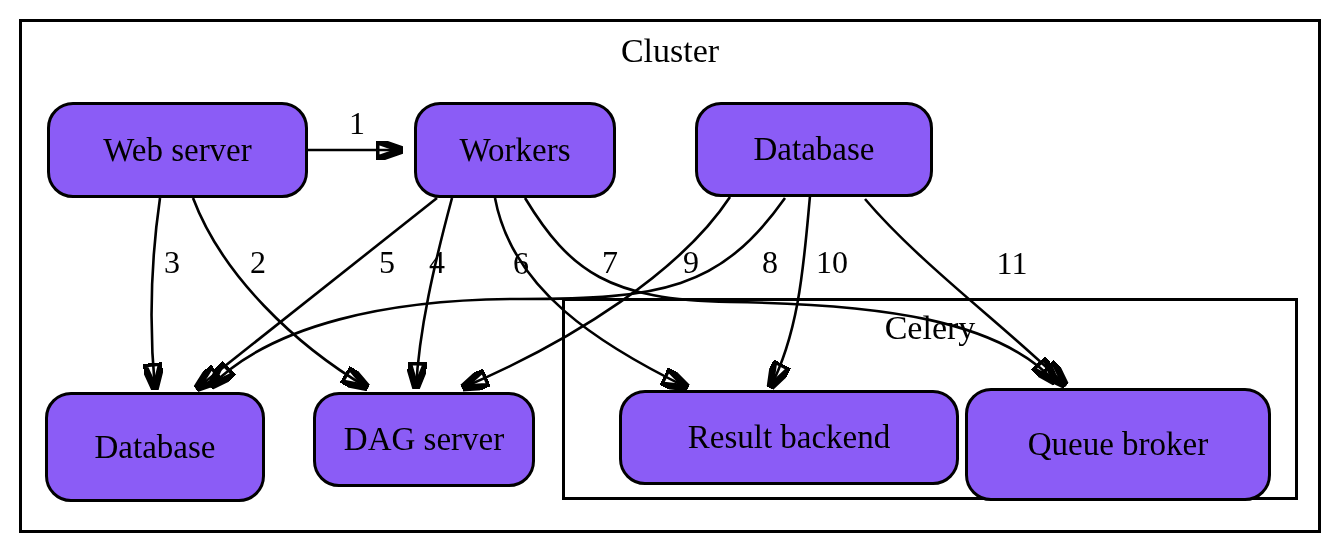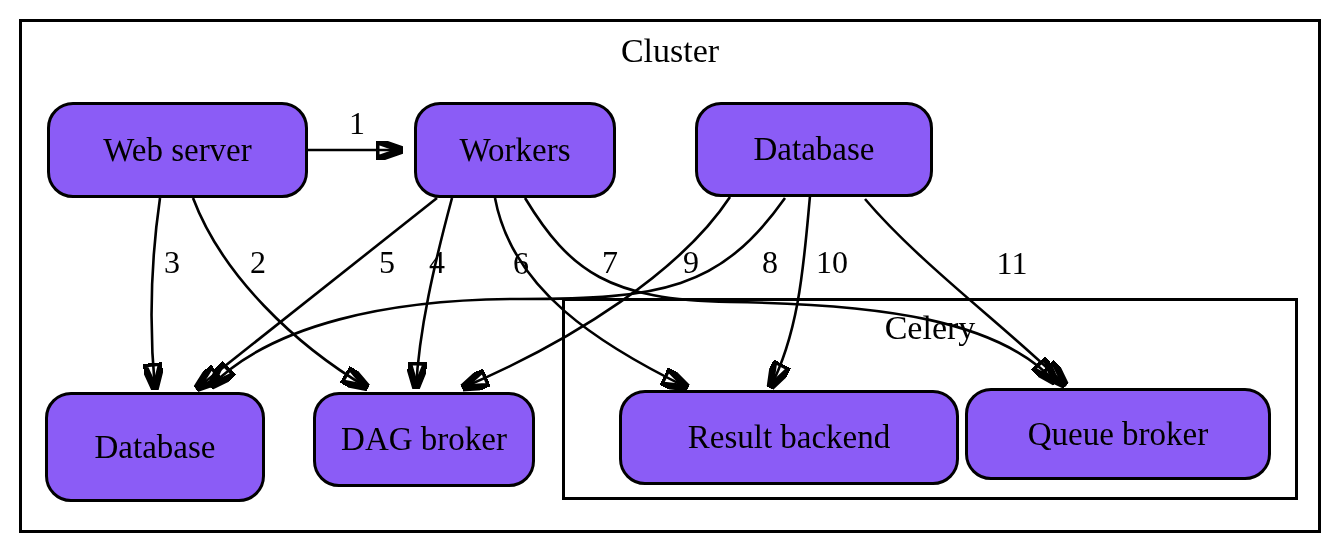--- a/index.html
+++ b/index.html
@@ -56,21 +56,21 @@
     white-space: nowrap;
     z-index: 3;
     text-align: center;
   }
   .node-web-server     { left: 47px;  top: 102px; width: 261px; height: 96px; }
   .node-workers        { left: 414px; top: 102px; width: 202px; height: 96px; }
   .node-scheduler      { left: 695px; top: 102px; width: 238px; height: 95px; }
   .node-database       { left: 45px;  top: 392px; width: 220px; height: 110px; }
   .node-dag-files      { left: 313px; top: 392px; width: 222px; height: 95px; }
   .node-result-backend { left: 583px; top: 390px; width: 340px; height: 95px; margin-left: 36px; }
-  .node-queue-broker   { left: 965px; top: 388px; width: 306px; height: 92px; }
+  .node-queue-broker   { left: 965px; top: 388px; width: 306px; height: 113px; }
   .edge-label {
     position: absolute;
     transform: translate(-50%, -50%);
     font-size: 32px;
     line-height: 34px;
     white-space: nowrap;
     z-index: 4;
   }
   .el-1  { left: 357px;  top: 123px; }
   .el-2  { left: 258px;  top: 262px; }
@@ -122,21 +122,21 @@
   <div class="node node-workers">
     <span>Workers</span>
   </div>
   <div class="node node-scheduler">
     <span>Database</span>
   </div>
   <div class="node node-database">
     <span>Database</span>
   </div>
   <div class="node node-dag-files">
-    <span>DAG broker</span>
+    <span>DAG server</span>
   </div>
   <div class="node node-result-backend">
     <span>Result backend</span>
   </div>
   <div class="node node-queue-broker">
     <span>Queue broker</span>
   </div>
 
   <div class="edge-label el-1">1</div>
   <div class="edge-label el-2">2</div>

